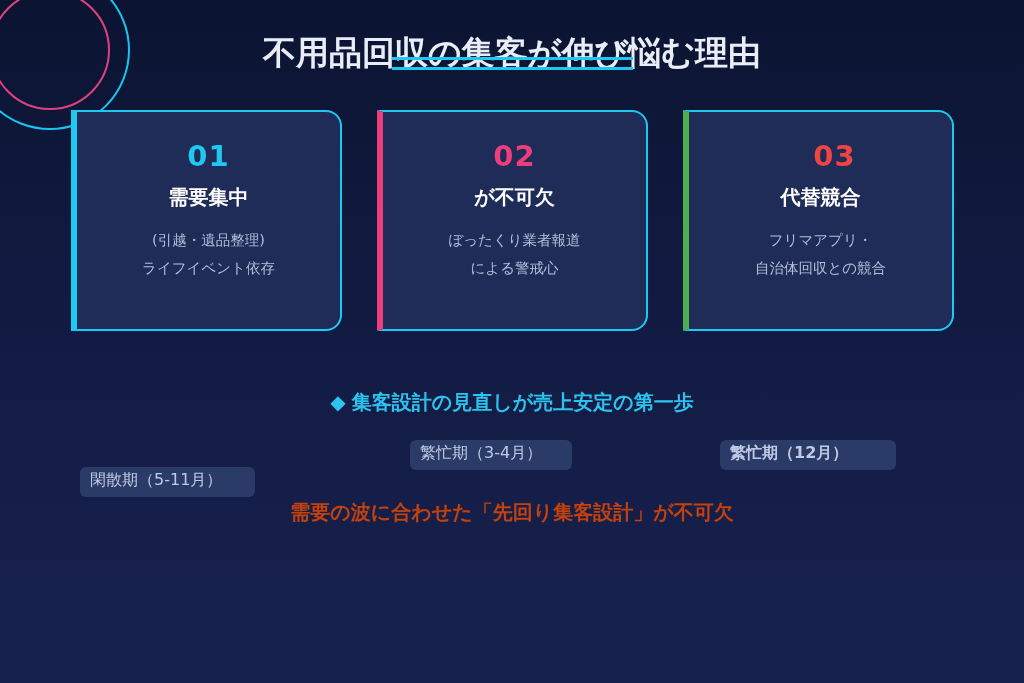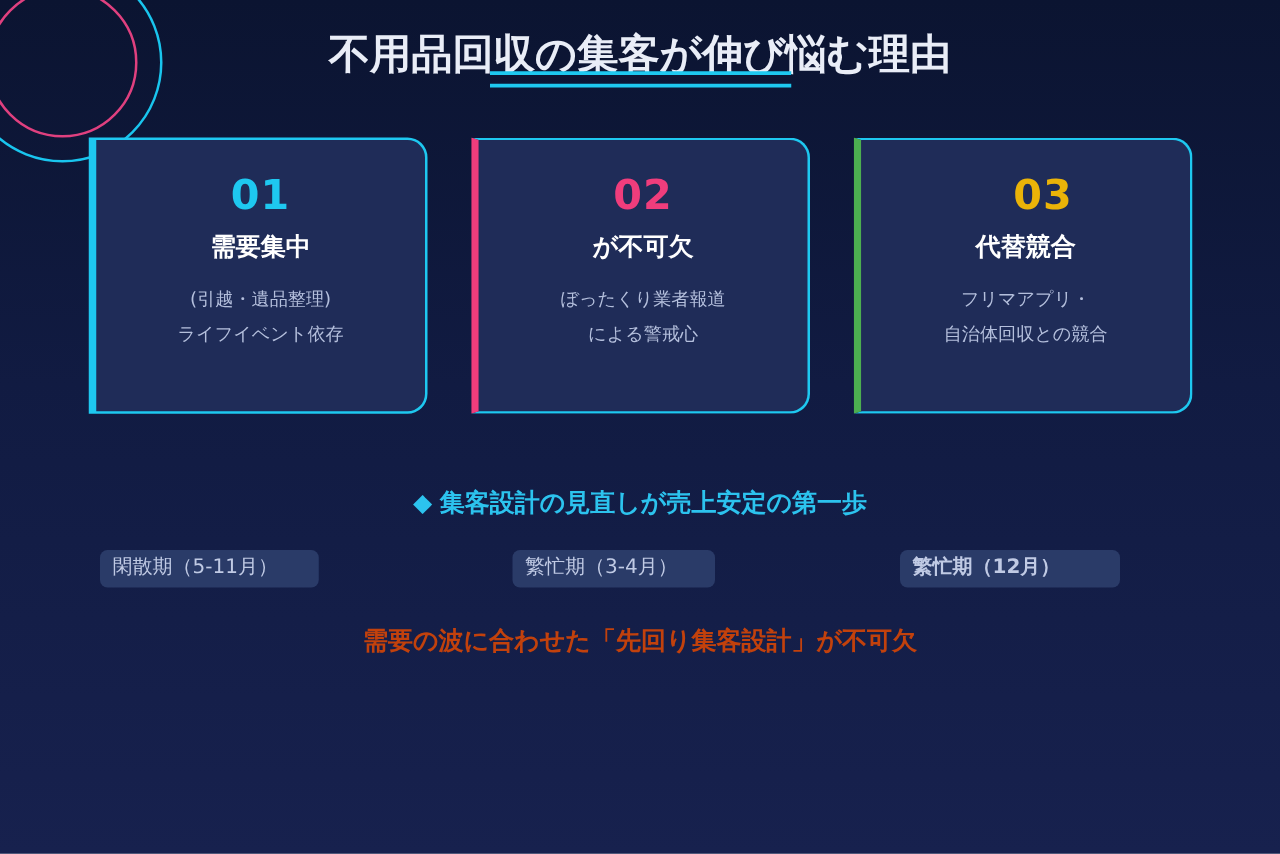--- a/index.html
+++ b/index.html
@@ -64,28 +64,28 @@
       text-align: center;
     }
     .card-1 { left: 71px; border-left-color: #1ec8f0; }
     .card-2 { left: 377px; border-left-color: #ef3d7c; }
     .card-3 { left: 683px; border-left-color: #4caf50; }
 
     .card-num {
       position: absolute;
       left: 0; right: 0;
       top: 24px;
-      font-size: 33px;
+      font-size: 29px;
       font-weight: bold;
       line-height: 40px;
       letter-spacing: 1px;
     }
     .card-1 .card-num { color: #1ec8f0; }
     .card-2 .card-num { color: #ef3d7c; }
-    .card-3 .card-num { color: #eab308; padding-left: 28px; }
+    .card-3 .card-num { color: #ef4444; padding-left: 28px; }
 
     .card-title {
       position: absolute;
       left: 0; right: 0;
       top: 72px;
       font-size: 20px;
       font-weight: bold;
       color: #ffffff;
       line-height: 26px;
     }
@@ -121,42 +121,42 @@
       height: 30px;
       box-sizing: border-box;
       background: #2a3b68;
       border-radius: 6px;
       padding: 0 10px;
       font-size: 16px;
       color: #c0cae4;
       line-height: 26px;
       white-space: nowrap;
     }
-    .pill-1 { left: 80px; width: 175px; }
+    .pill-1 { left: 80px; width: 175px; margin-top: 27px; }
     .pill-2 { left: 410px; width: 162px; }
     .pill-3 { left: 720px; width: 176px; font-weight: bold; }
 
     .conclusion {
       position: absolute;
       left: 0; right: 0;
       top: 497px;
       text-align: center;
       font-size: 20px;
       font-weight: bold;
       color: #c2410c;
       line-height: 30px;
     }
   </style>
 </head>
 <body>
 
 <div class="deco-circle deco-cyan"></div>
 <div class="deco-circle deco-pink"></div>
 
-<h1 class="title" style="margin:6px;">不用品回収の集客が伸び悩む理由</h1>
+<h1 class="title" style="margin:16px;">不用品回収の集客が伸び悩む理由</h1>
 <div class="underline u1"></div>
 <div class="underline u2"></div>
 
 <div class="card card-1">
   <div class="card-num">01</div>
   <div class="card-title">需要集中</div>
   <div class="card-desc">
     <span>(引越・遺品整理)</span>
     <span>ライフイベント依存</span>
   </div>

